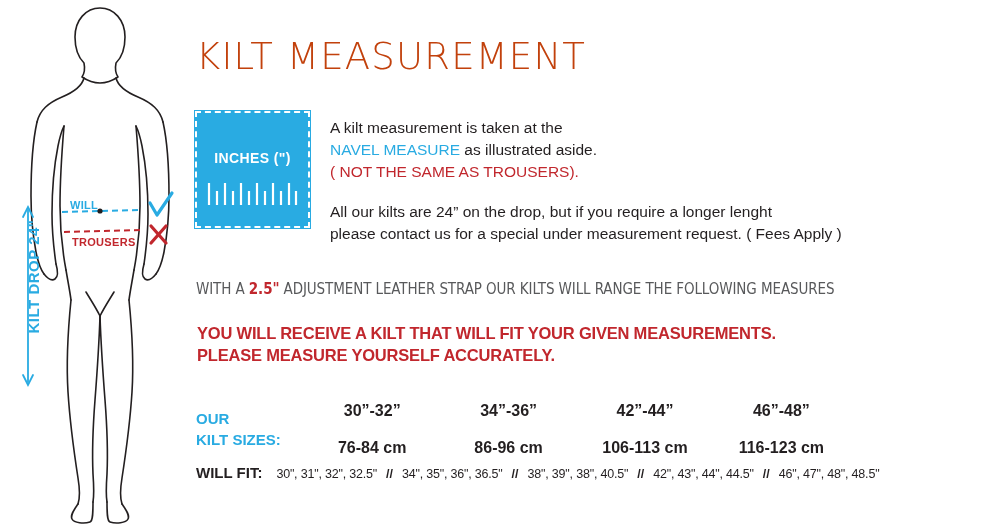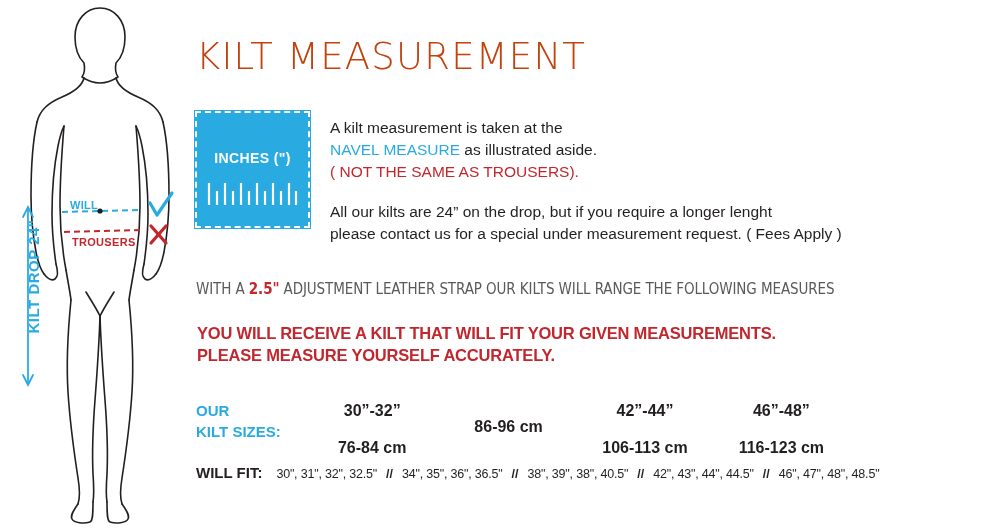--- a/index.html
+++ b/index.html
@@ -157,20 +157,21 @@
     display: grid;
     grid-template-columns: 108px repeat(5, 1fr);
     align-items: start;
   }
   .row-label {
     color: #29ABE2;
     font-size: 15px;
     font-weight: bold;
     line-height: 21px;
     white-space: nowrap;
+    margin-top: 8px;
   }
   .col-cell {
     text-align: center;
     font-size: 16px;
     font-weight: bold;
     color: #231f20;
   }
   .col-inch { line-height: 21px; }
   .col-cm   { line-height: 21px; margin-top: 16px; }
 
@@ -323,20 +324,21 @@
     <div class="row-label">
       <div>OUR</div>
       <div>KILT SIZES:</div>
     </div>
 
     <div class="col-cell">
       <div class="col-inch">30”-32”</div>
       <div class="col-cm">76-84 cm</div>
     </div>
     <div class="col-cell">
+      <div class="col-inch">34”-36”</div>
       <div class="col-cm">86-96 cm</div>
     </div>
     <div class="col-cell">
       <div class="col-inch">42”-44”</div>
       <div class="col-cm">106-113 cm</div>
     </div>
     <div class="col-cell">
       <div class="col-inch">46”-48”</div>
       <div class="col-cm">116-123 cm</div>
     </div>

